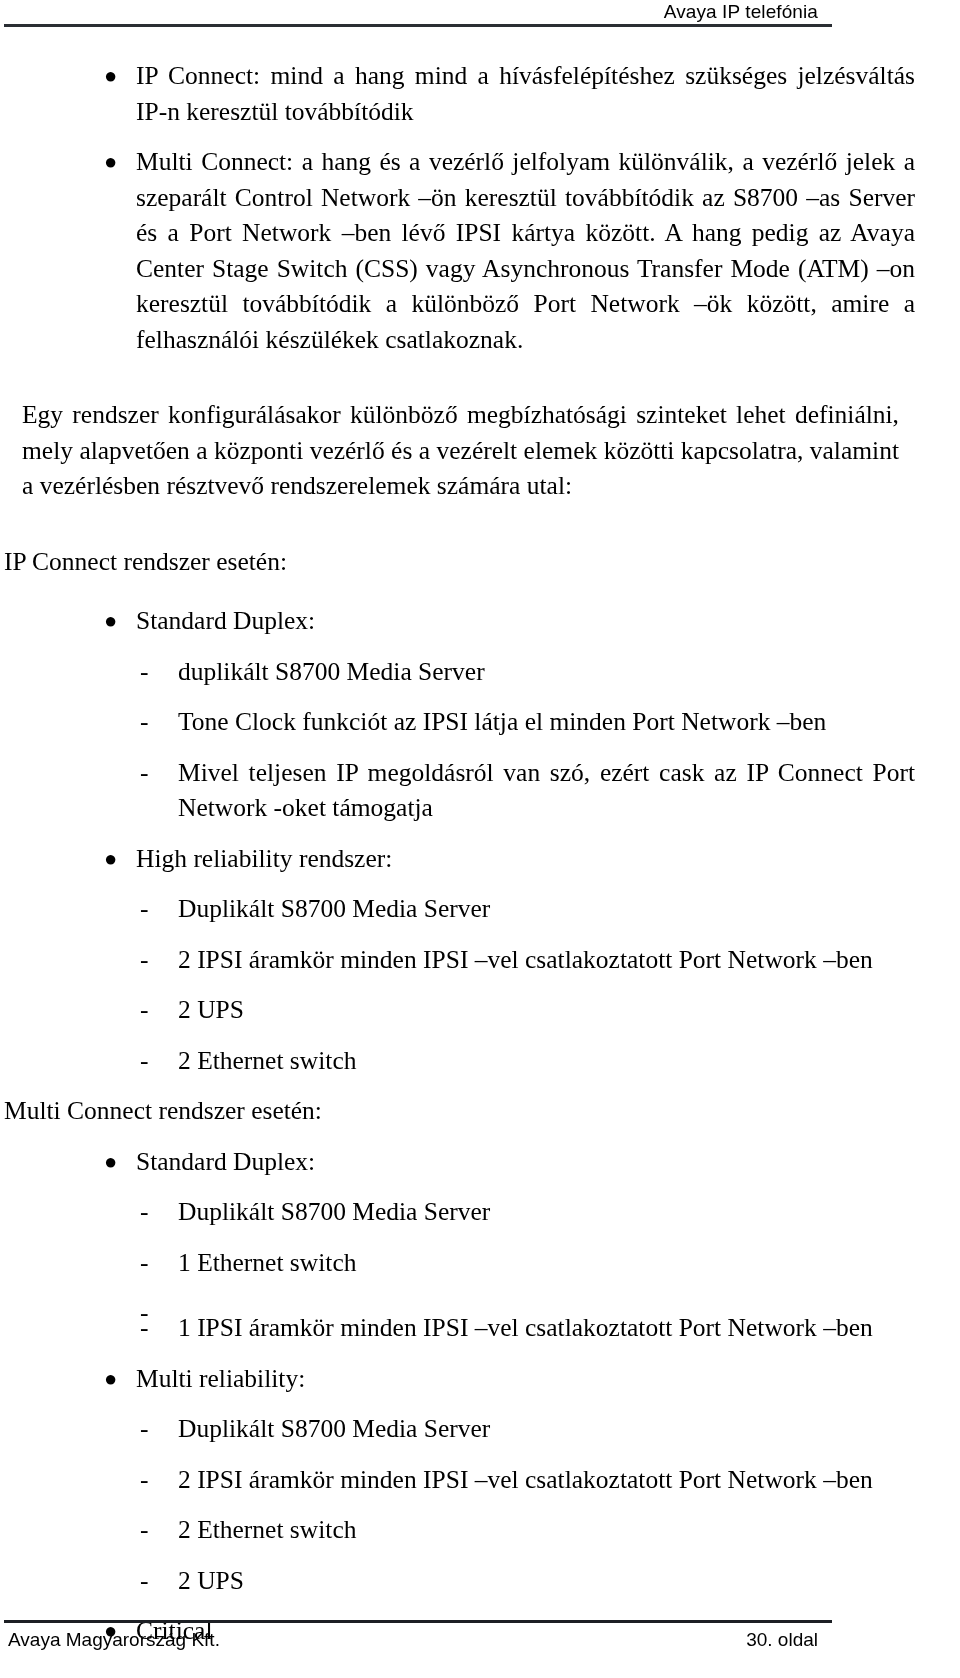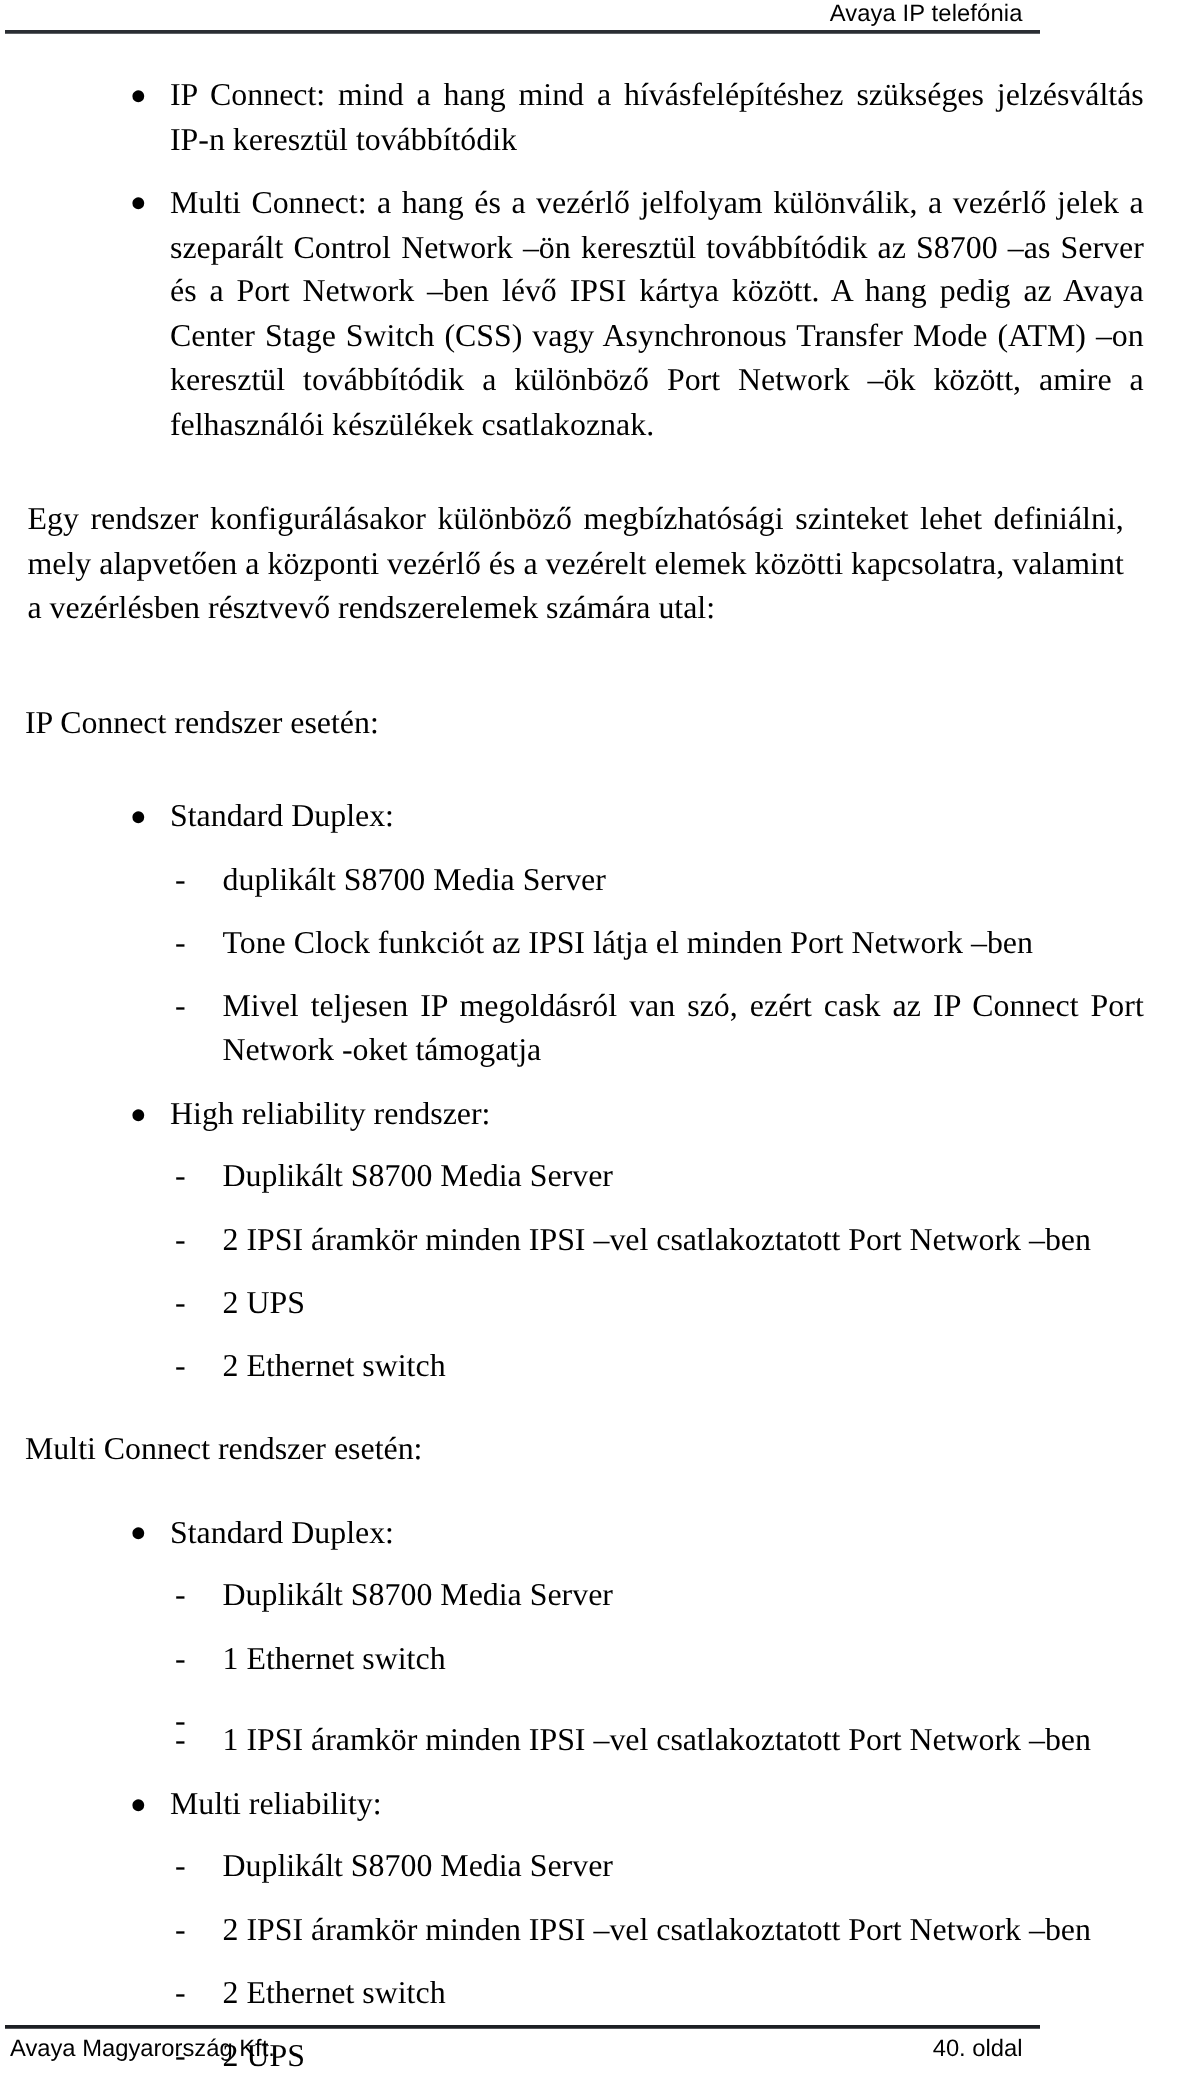--- a/index.html
+++ b/index.html
@@ -112,21 +112,21 @@
     left: 140px;
     top: 0;
     width: 16px;
     font-size: 25.5px;
     line-height: 35.5px;
     text-align: left;
   }
 
   
   .section-lead {
-    margin: 16px;
+    margin: 0;
     padding-left: 4px;
     font-size: 25.5px;
     line-height: 35.5px;
     text-align: left;
   }
 
   
   .page-footer {
     position: absolute;
     left: 4px;
@@ -304,16 +304,16 @@
     <div class="bullet-item flush">
       <span class="marker-dot">●</span>
       <span>Critical</span>
     </div>
 
   </div>
 
   <div class="page-footer">
     <div class="footer-rule"></div>
     <div class="footer-left">Avaya Magyarország Kft.</div>
-    <div class="footer-right">40. oldal</div>
+    <div class="footer-right">30. oldal</div>
   </div>
 
 </div>
 
 </body></html>

